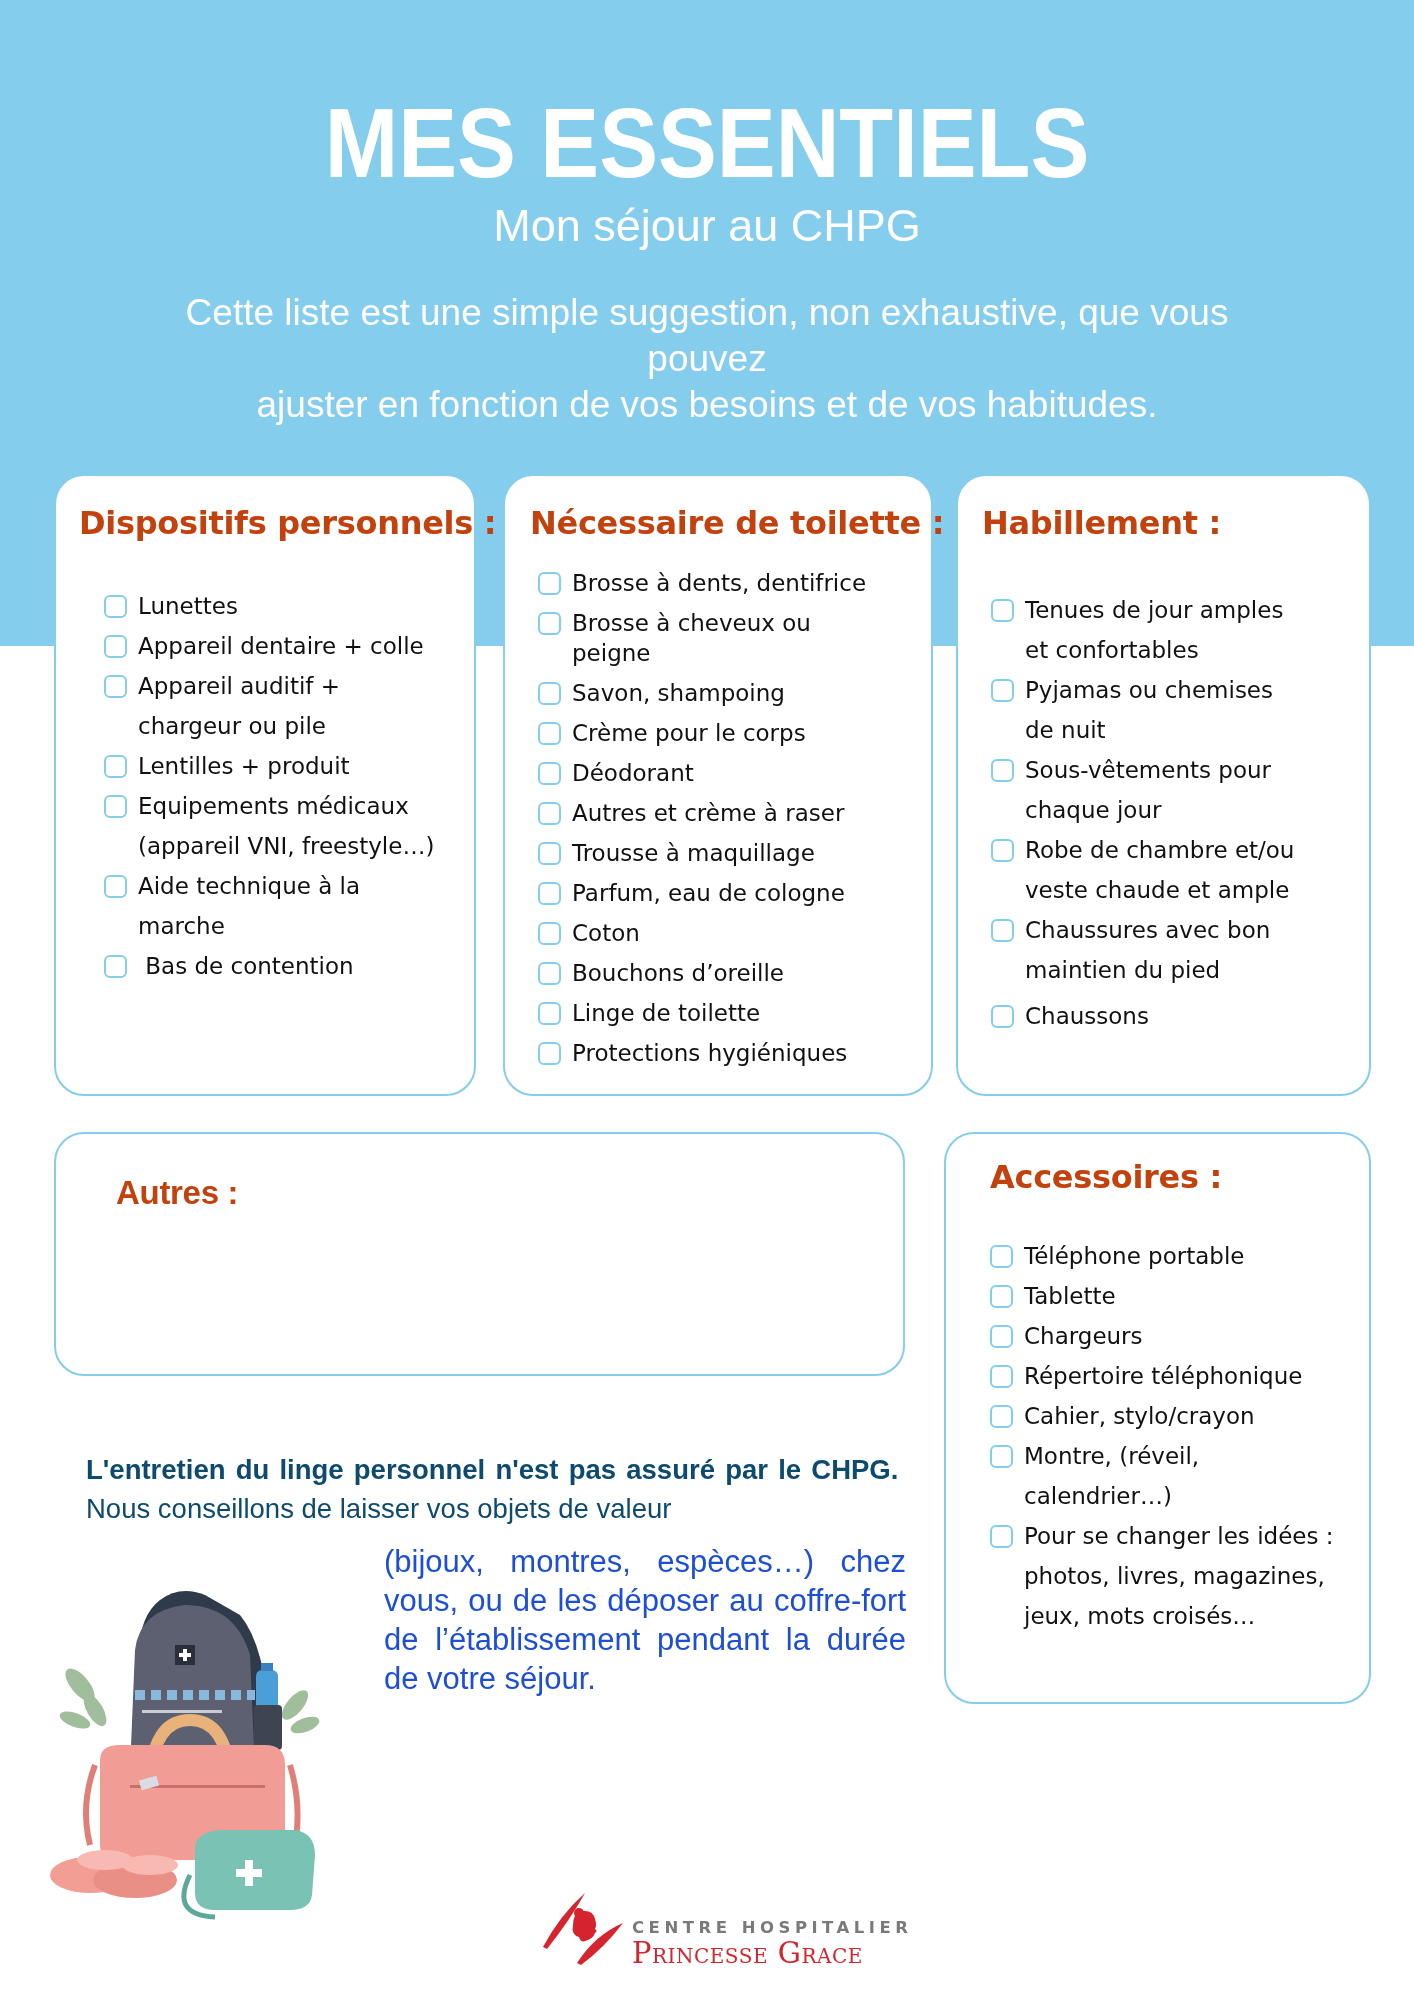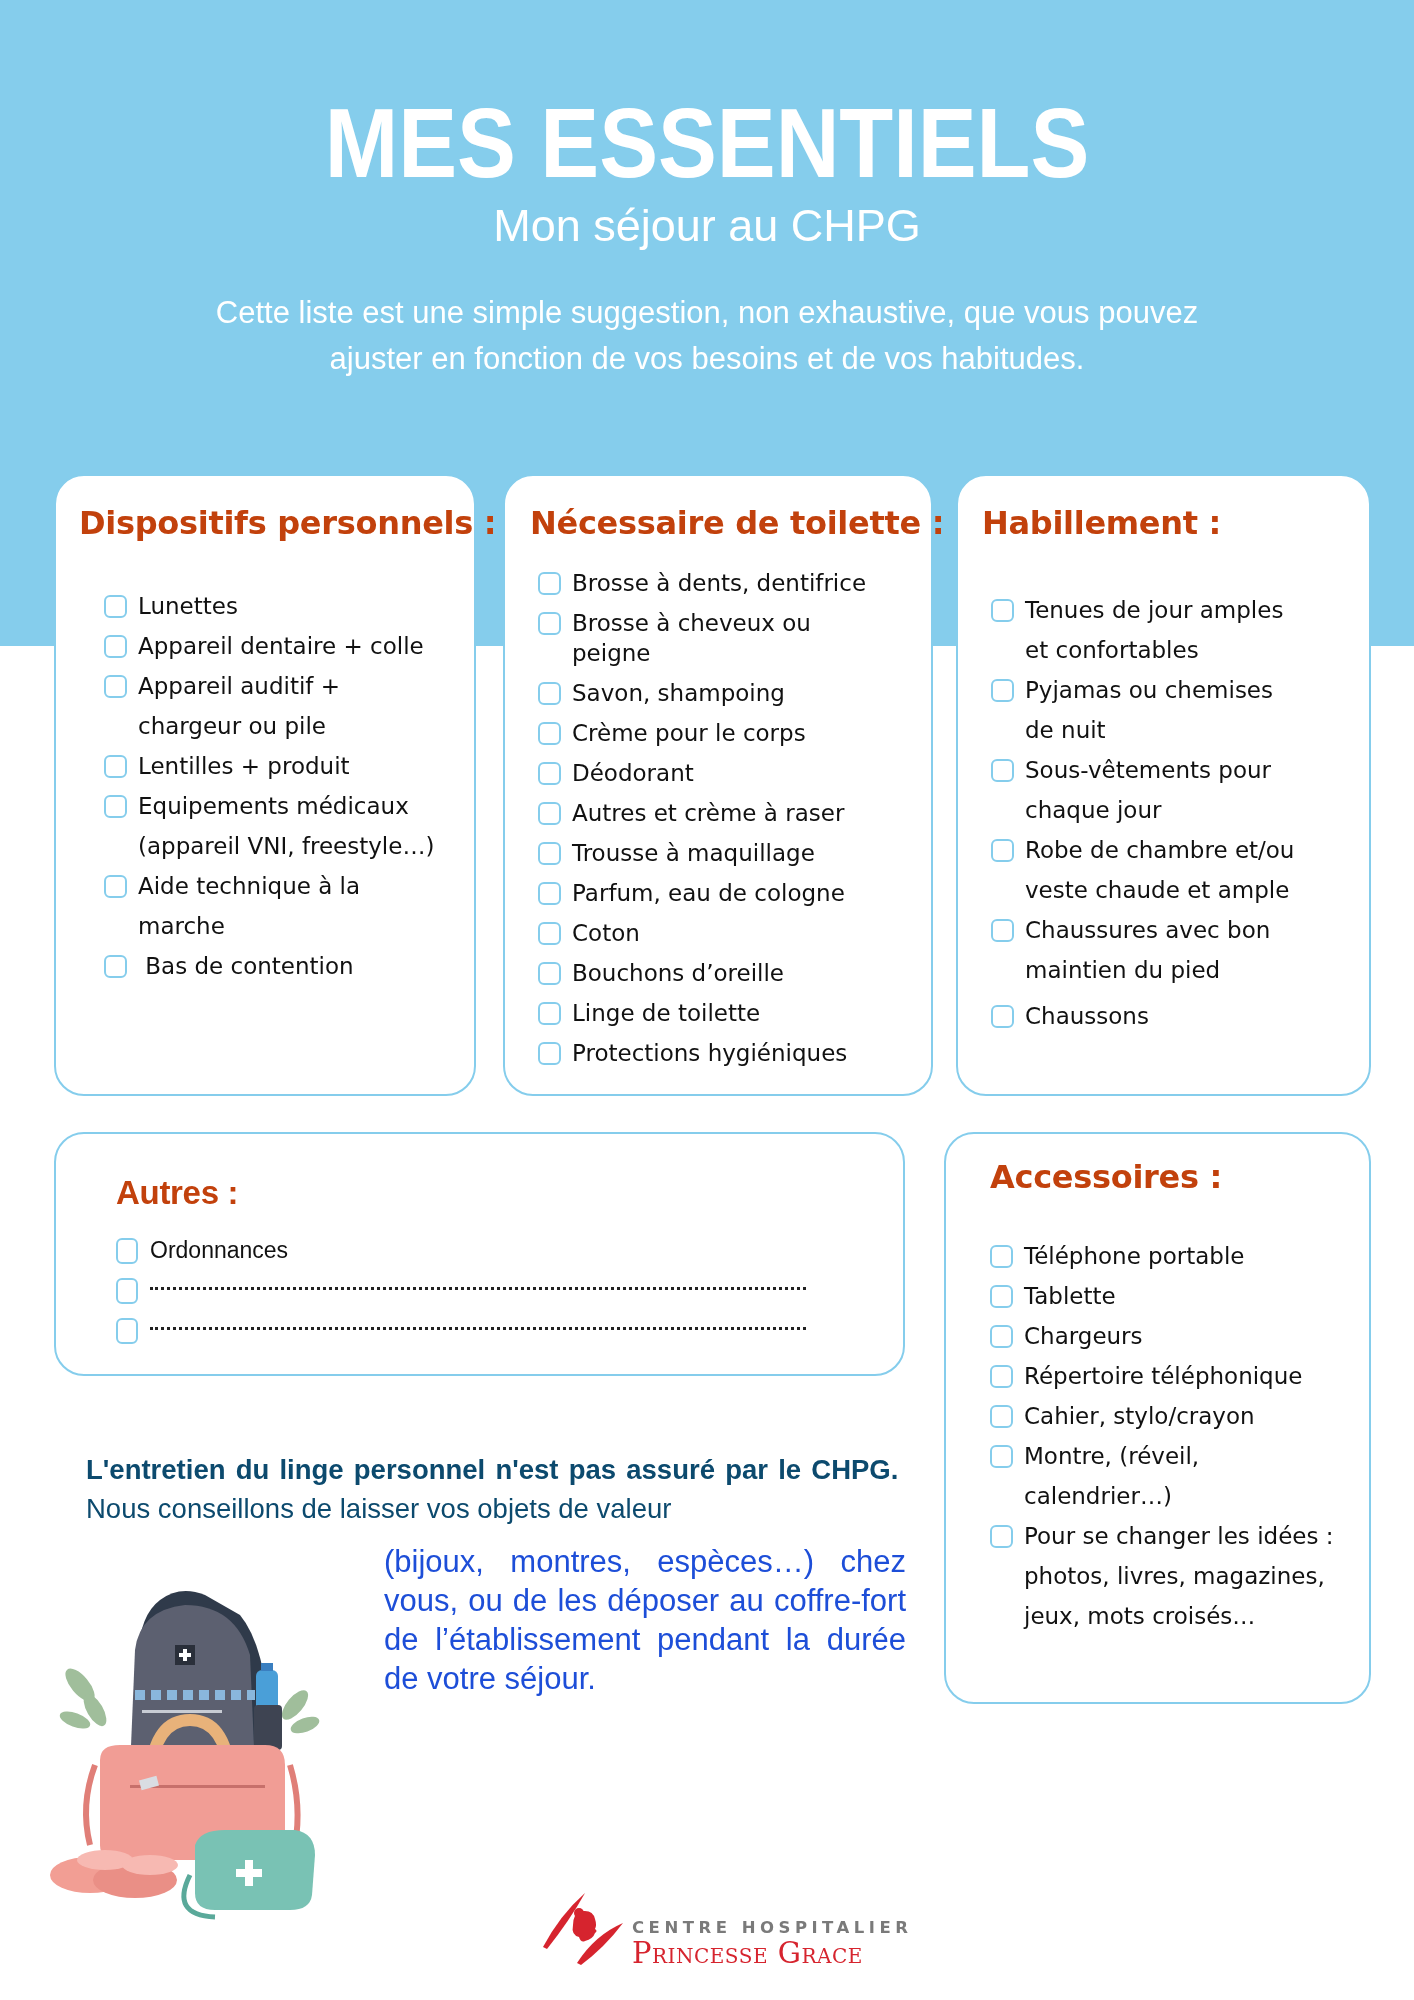--- a/index.html
+++ b/index.html
@@ -7,21 +7,21 @@
   body { position: relative; font-family: "DejaVu Sans", sans-serif; color: #111; }
 
   .band { position: absolute; left: 0; top: 0; width: 1414px; height: 646px; background: #85cdec; }
 
   .title { position: absolute; left: 0; width: 1414px; top: 88px; text-align: center;
            font-family: "Liberation Sans", sans-serif; font-weight: 700; font-size: 98px;
            color: #fff; letter-spacing: 0px; line-height: 110px; transform: scaleX(0.9); }
   .subtitle { position: absolute; left: 0; width: 1414px; top: 198px; text-align: center;
               font-family: "Liberation Sans", sans-serif; font-size: 45px; color: #fff; line-height: 56px; }
   .intro { position: absolute; left: 150px; width: 1114px; top: 290px; text-align: center;
-           font-family: "Liberation Sans", sans-serif; font-size: 31px; line-height: 46px; color: #fff; }
+           font-family: "Liberation Sans", sans-serif; font-size: 37px; line-height: 46px; color: #fff; }
 
   .card { position: absolute; background: #fff; border: 2.5px solid #85cdec; border-radius: 30px; }
   .card-title { position: absolute; font-family: "DejaVu Sans", sans-serif; font-weight: 700;
                 color: #c2410c; font-size: 32px; white-space: nowrap; letter-spacing: -0.3px; }
   .list { position: absolute; list-style: none; }
   .item { position: relative; padding-left: 34px; font-family: "DejaVu Sans", sans-serif;
           font-size: 23px; color: #111; }
   .item .cb { position: absolute; left: 0; width: 23px; height: 23px; border: 2px solid #85cdec;
               border-radius: 6px; background: #fff; cursor: pointer; }
 
@@ -122,25 +122,20 @@
     <li class="item"><span class="cb"></span><span>Pyjamas ou chemises</span><br><span>de nuit</span></li>
     <li class="item"><span class="cb"></span><span>Sous-vêtements pour</span><br><span>chaque jour</span></li>
     <li class="item"><span class="cb"></span><span>Robe de chambre et/ou</span><br><span>veste chaude et ample</span></li>
     <li class="item"><span class="cb"></span><span>Chaussures avec bon</span><br><span>maintien du pied</span></li>
     <li class="item last"><span class="cb"></span><span>Chaussons</span></li>
   </ul>
 </section>
 
 <section class="card" id="card4">
   <h2 class="card-title">Autres :</h2>
-  <ul class="list">
-    <li class="item"><span class="cb"></span><span>Ordonnances</span></li>
-    <li class="item"><span class="cb"></span><span class="dots"></span></li>
-    <li class="item"><span class="cb"></span><span class="dots"></span></li>
-  </ul>
 </section>
 
 <section class="card" id="card5">
   <h2 class="card-title">Accessoires :</h2>
   <ul class="list">
     <li class="item"><span class="cb"></span><span>Téléphone portable</span></li>
     <li class="item"><span class="cb"></span><span>Tablette</span></li>
     <li class="item"><span class="cb"></span><span>Chargeurs</span></li>
     <li class="item"><span class="cb"></span><span>Répertoire téléphonique</span></li>
     <li class="item"><span class="cb"></span><span>Cahier, stylo/crayon</span></li>

